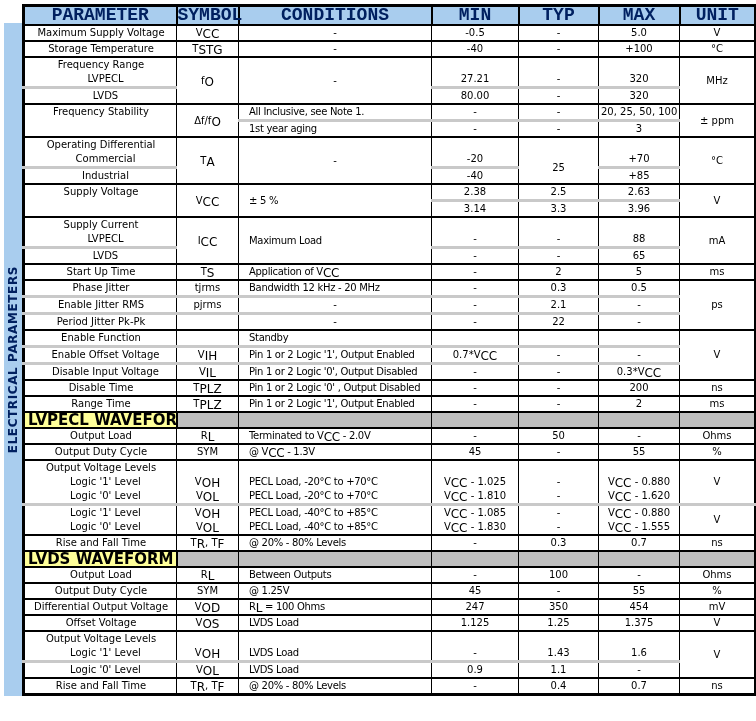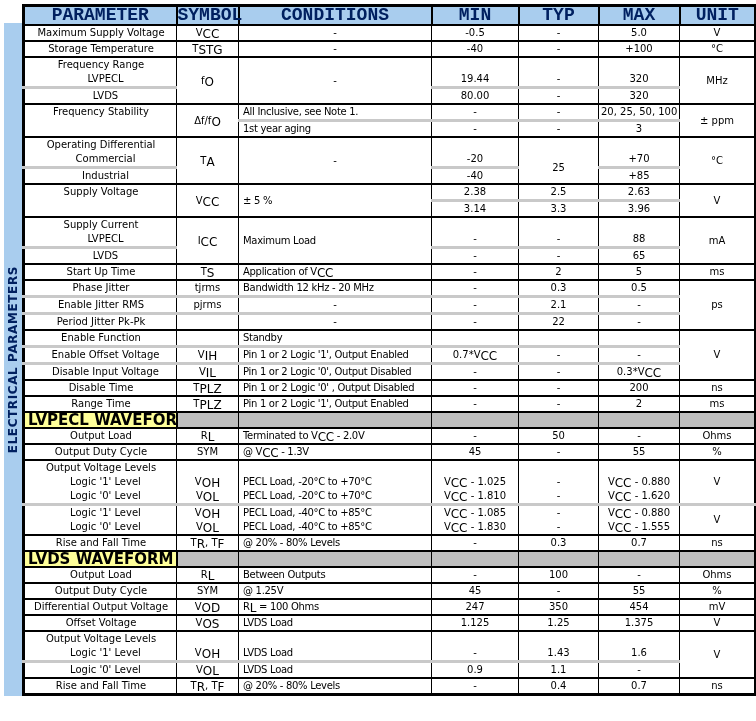--- a/index.html
+++ b/index.html
@@ -10,21 +10,21 @@
   .vtext{writing-mode:vertical-rl;transform:rotate(180deg);font-weight:bold;font-size:12px;
          color:var(--header-text,#002060);letter-spacing:.6px;white-space:nowrap;}
   table{position:absolute;left:22px;top:4px;width:732px;border-collapse:collapse;table-layout:fixed;
         border:3px solid var(--border,#000);}
   th{background:var(--header-bg,#A9CDEE);color:var(--header-text,#002060);font-weight:bold;
      font-size:18px;height:17px;line-height:17px;border:2px solid var(--border,#000);padding:0;font-family:Liberation Mono, monospace;}
   td{font-size:10px;height:14px;line-height:14px;padding:0 2px;color:#000;
      border-left:1px solid var(--border,#000);border-right:1px solid var(--border,#000);
      overflow:hidden;white-space:nowrap;vertical-align:middle;text-align:center;}
   td.c0{text-align:center;padding-left:3px;}
-  td.c2{text-align:left;padding-left:4px;letter-spacing:-0.3px;}
+  td.c2{text-align:left;padding-left:10px;letter-spacing:-0.3px;}
   td.ac{text-align:center;padding-left:2px;}
   td.ind{padding-left:12px;}
   td.va-t{vertical-align:top;}
   .sep-black{border-bottom:2px solid var(--border,#000);}
   .sep-gray{border-bottom:3px solid var(--separator,#C9C9C9);}
   .sep-none{border-bottom:0;}
   td.section-label{background:var(--section-bg,#FFFF99);font-weight:bold;font-size:15px;
      border:2px solid var(--border,#000);letter-spacing:0;}
   td.section-fill{background:var(--section-fill,#BFBFBF);}
   sub{font-size:12px;line-height:0;vertical-align:baseline;position:relative;top:2px;}
@@ -80,21 +80,21 @@
           <td class="c0 sep-none">Frequency Range</td>
           <td class="c1 sep-black" rowspan="3">f<sub>O</sub></td>
           <td class="c2 sep-black ac" rowspan="3">-</td>
           <td class="c3 sep-none"></td>
           <td class="c4 sep-none"></td>
           <td class="c5 sep-none"></td>
           <td class="c6 sep-black" rowspan="3">MHz</td>
         </tr>
         <tr>
           <td class="c0 sep-gray ind">LVPECL</td>
-          <td class="c3 sep-gray">19.44</td>
+          <td class="c3 sep-gray">27.21</td>
           <td class="c4 sep-gray">-</td>
           <td class="c5 sep-gray">320</td>
         </tr>
         <tr>
           <td class="c0 sep-black ind">LVDS</td>
           <td class="c3 sep-black">80.00</td>
           <td class="c4 sep-black">-</td>
           <td class="c5 sep-black">320</td>
         </tr>
         <tr>

